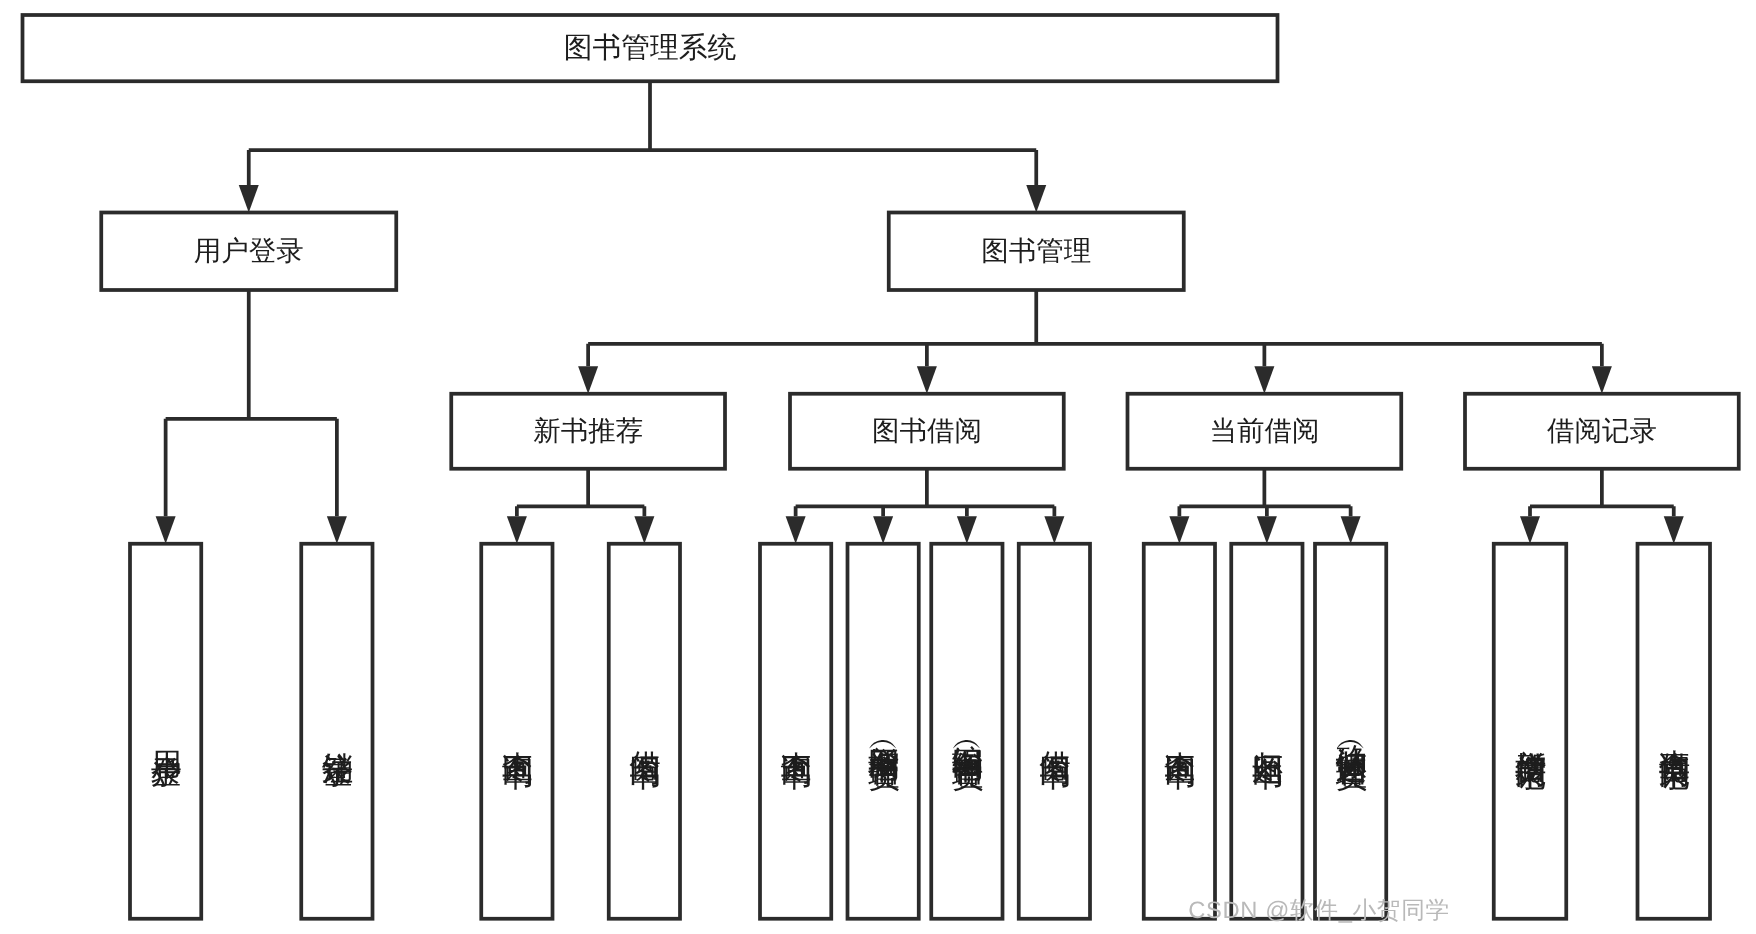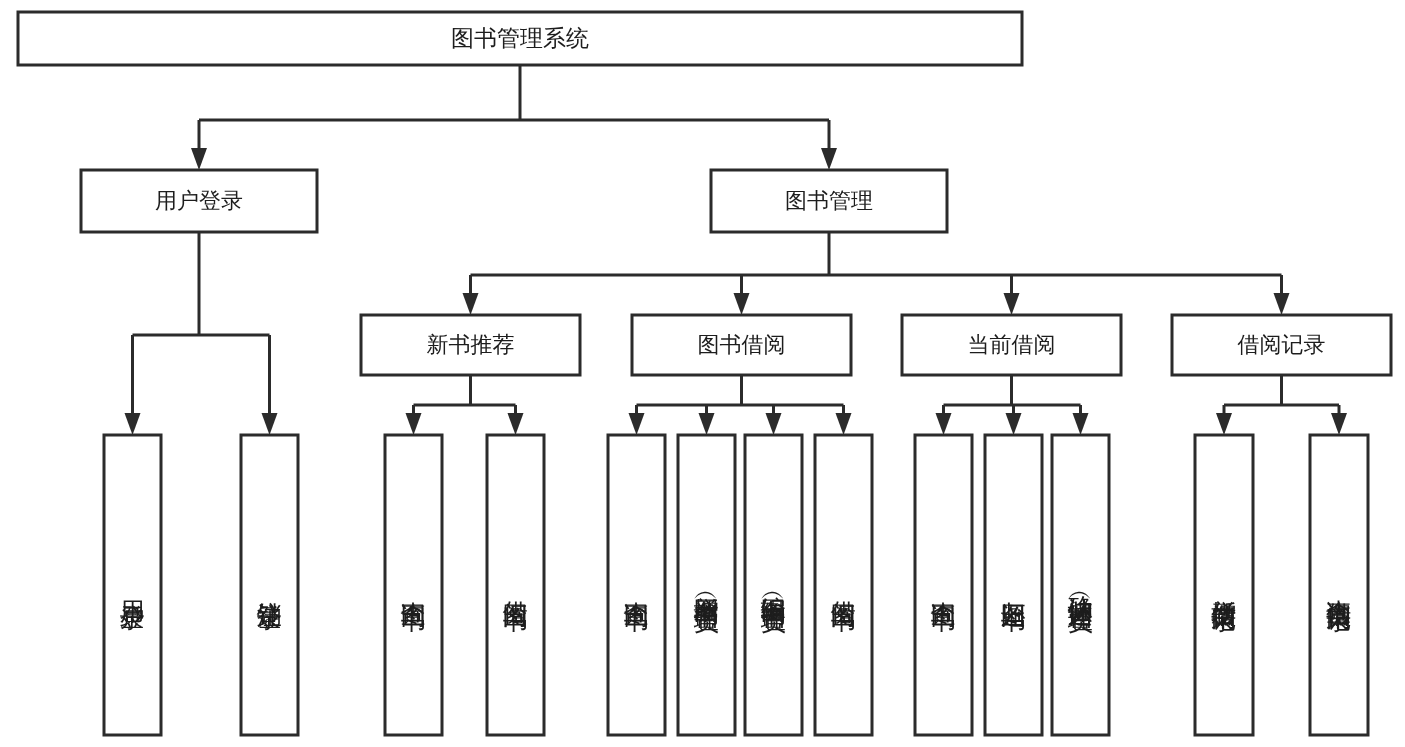--- a/index.html
+++ b/index.html
@@ -177,13 +177,14 @@
       <div class="vlabel" style="left: 678px; top: 435px; width: 57px; height: 300px; display: flex; align-items: center; justify-content: center;">新增图书（管理员）</div>
       <div class="vlabel" style="left: 745px; top: 435px; width: 57px; height: 300px; display: flex; align-items: center; justify-content: center;">编辑图书（管理员）</div>
       <div class="vlabel" style="left: 815px; top: 435px; width: 57px; height: 300px; display: flex; align-items: center; justify-content: center;">借阅图书</div>
       <div class="vlabel" style="left: 915px; top: 435px; width: 57px; height: 300px; display: flex; align-items: center; justify-content: center;">查询图书</div>
       <div class="vlabel" style="left: 985px; top: 435px; width: 57px; height: 300px; display: flex; align-items: center; justify-content: center;">归还图书</div>
       <div class="vlabel" style="left: 1052px; top: 435px; width: 57px; height: 300px; display: flex; align-items: center; justify-content: center;">确认归还（管理员）</div>
       <div class="vlabel" style="left: 1195px; top: 435px; width: 58px; height: 300px; display: flex; align-items: center; justify-content: center;">新增借阅记录</div>
       <div class="vlabel" style="left: 1310px; top: 435px; width: 58px; height: 300px; display: flex; align-items: center; justify-content: center;">查询借阅记录</div>
     </div>
 
+  <div class="watermark">CSDN @软件_小贺同学</div>
 </div>
 
 </body></html>

